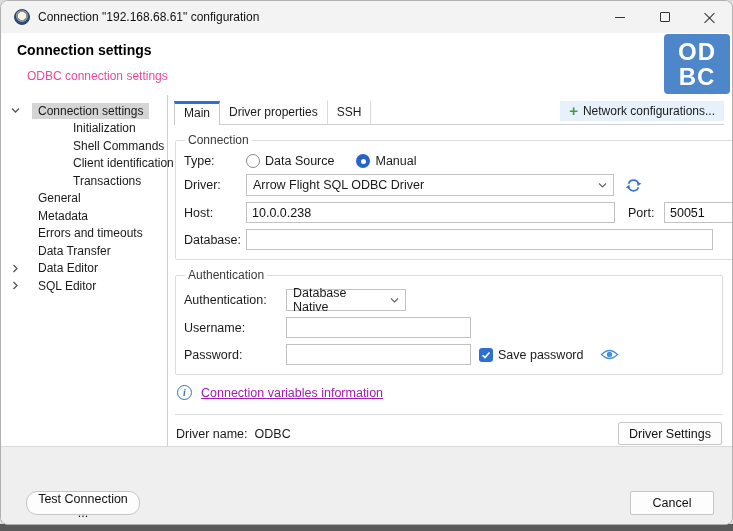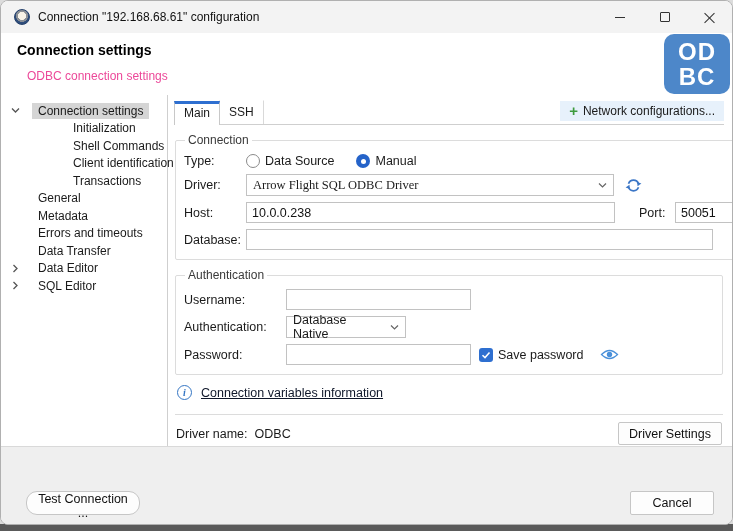--- a/index.html
+++ b/index.html
@@ -29,21 +29,21 @@
   .min-glyph { width:10px; height:1px; background:#333; }
   .max-glyph { width:10px; height:10px; border:1px solid #333; border-radius:1px; }
   .close-glyph { position:relative; width:11px; height:11px; }
   .close-glyph:before,.close-glyph:after { content:""; position:absolute; left:5px; top:-1px; width:1px; height:14px; background:#333; }
   .close-glyph:before { transform:rotate(45deg); } .close-glyph:after { transform:rotate(-45deg); }
   
   .header { height:62px; background:#fff; position:relative; padding:9px 16px 0; flex:none; }
   .header-title { font-size:14px; font-weight:bold; color:#000; }
   .header-sub { font-size:12px; color:#ec4899; margin:11px 0 0 10px; }
   .odbc-logo { position:absolute; top:1px; right:2px; width:66px; height:60px; background:#4d87c9;
-    border-radius:10px; color:#fff; font-weight:bold; font-size:24px; line-height:25px;
+    border-radius:4px; color:#fff; font-weight:bold; font-size:24px; line-height:25px;
     display:flex; flex-direction:column; align-items:center; justify-content:center; letter-spacing:1px; }
   
   .body-row { flex:1; display:flex; min-height:0; }
   .sidebar { width:167px; flex:none; border-right:1px solid #cfcfcf; padding-top:7px; }
   .tree-row { display:flex; align-items:center; height:17.5px; cursor:default; }
   .chev { width:14px; margin-left:7px; display:flex; justify-content:center; align-items:center; flex:none; }
   .chev svg { width:9px; height:9px; }
   .tl { padding:1px 6px; white-space:nowrap; }
   .tl-0 { margin-left:10px; }
   .tl-1 { margin-left:45px; }
@@ -68,21 +68,21 @@
   .combo svg { width:9px; height:9px; flex:none; margin-left:6px; }
   .radio { width:14px; height:14px; border-radius:50%; border:1px solid #8a8a8a; background:#fff; margin-right:5px; flex:none; display:flex; align-items:center; justify-content:center; }
   .radio.on { border:none; background:#2563c9; }
   .radio.on .dot { width:5px; height:5px; border-radius:50%; background:#fff; }
   .rlabel { margin-right:22px; }
   .checkbox { width:14px; height:14px; border-radius:3px; background:#2e6fd0; display:flex; align-items:center; justify-content:center; flex:none; }
   .spacer { flex:1; }
   .link-row { display:flex; align-items:center; gap:9px; margin:2px 0 14px 2px; }
   .info-icon { width:15px; height:15px; border:1.3px solid #3576c4; border-radius:50%; color:#3576c4;
     font:italic bold 10px "Liberation Serif", serif; display:flex; align-items:center; justify-content:center; flex:none; }
-  .var-link { color:#0f172a; text-decoration:underline; font-size:12.5px; cursor:pointer; }
+  .var-link { color:#a21caf; text-decoration:underline; font-size:12.5px; cursor:pointer; }
   .drv-row { border-top:1px solid #dcdcdc; padding:7px 1px 2px; display:flex; align-items:center; font-size:12.5px; }
   .drv-name { margin-left:7px; }
   .btn { background:#fdfdfd; border:1px solid #c6c6c6; border-radius:2px; height:24px; font:12.5px "Liberation Sans",sans-serif; color:#111; padding:0 10px; cursor:default; }
   .drv-btn { margin-left:auto; height:23px; }
   
   .bottombar { height:78px; flex:none; background:#efefef; border-top:1px solid #d9d9d9; position:relative; }
   .btn-test { position:absolute; left:25px; bottom:9px; width:114px;border-radius:11px; }
   .btn-ok { position:absolute; left:497px; bottom:9px; width:106px; border-color:#4c82d4; }
   .btn-cancel { position:absolute; right:18px; bottom:9px; width:84px; }
   .icon-btn { display:flex; align-items:center; cursor:default; }
@@ -176,20 +176,21 @@
               <polyline points="2.5,1 6,4.5 2.5,8" fill="none" stroke="#555" stroke-width="1.3"></polyline>
             </svg>
           </span>
         <span class="tl tl-0">SQL Editor</span>
       </div>
     </div>
 
     <div class="main">
       <div class="tabstrip">
         <div class="tab active">Main</div>
+        <div class="tab">Driver properties</div>
         <div class="tab">SSH</div>
         <div class="netcfg">
           <span class="plus">+</span>
           <span>Network configurations...</span>
         </div>
       </div>
 
       <div class="tab-content">
 
         <fieldset>
@@ -200,65 +201,65 @@
             <span class="radio"></span>
             <span class="rlabel">Data Source</span>
             <span class="radio on">
                 <span class="dot"></span>
               </span>
             <span class="rlabel">Manual</span>
           </div>
 
           <div class="frow">
             <span class="lab">Driver:</span>
-            <div class="combo" style="width:368px;font-family:Liberation Serif, serif;">
+            <div class="combo" style="width:368px;">
               <span>Arrow Flight SQL ODBC Driver</span>
               <svg viewBox="0 0 9 9">
                   <polyline points="1,2.5 4.5,6 8,2.5" fill="none" stroke="#666" stroke-width="1.2"></polyline>
                 </svg>
             </div>
             <span class="icon-btn" style="margin-left:11px;">
               <svg width="17" height="17" viewBox="0 0 16 16">
                 <path d="M3.3 6.3 A5 5 0 0 1 12.7 6.3" fill="none" stroke="#3b76c6" stroke-width="1.6"></path>
                 <polygon points="11.4,4.6 15.4,6.2 11.8,8.6" fill="#3b76c6"></polygon>
                 <path d="M12.7 9.7 A5 5 0 0 1 3.3 9.7" fill="none" stroke="#3b76c6" stroke-width="1.6"></path>
                 <polygon points="4.6,11.4 0.6,9.8 4.2,7.4" fill="#3b76c6"></polygon>
               </svg>
             </span>
           </div>
 
           <div class="frow">
             <span class="lab">Host:</span>
             <input type="text" style="width: 369px;" value="10.0.0.238">
-            <span style="margin-left:24px; width:36px;">Port:</span>
+            <span style="margin-left:13px; width:36px;">Port:</span>
             <input type="text" style="width: 92px;" value="50051">
           </div>
 
           <div class="frow">
             <span class="lab">Database:</span>
             <input type="text" style="width: 467px;" value="">
           </div>
         </fieldset>
 
         <fieldset>
           <legend>Authentication</legend>
-
-          <div class="frow">
-            <span class="lab-w">Username:</span>
-            <input type="text" style="width: 185px;" value="">
-          </div>
 
           <div class="frow">
             <span class="lab-w">Authentication:</span>
             <div class="combo" style="width:120px;">
               <span>Database Native</span>
               <svg viewBox="0 0 9 9">
                   <polyline points="1,2.5 4.5,6 8,2.5" fill="none" stroke="#666" stroke-width="1.2"></polyline>
                 </svg>
             </div>
+          </div>
+
+          <div class="frow">
+            <span class="lab-w">Username:</span>
+            <input type="text" style="width: 185px;" value="">
           </div>
 
           <div class="frow">
             <span class="lab-w">Password:</span>
             <input type="text" style="width: 185px;" value="">
             <span class="checkbox" style="margin-left:8px;">
               <svg width="10" height="10" viewBox="0 0 10 10">
                   <polyline points="1.5,5.2 4,7.6 8.5,2.4" fill="none" stroke="#fff" stroke-width="1.5"></polyline>
                 </svg>
             </span>

